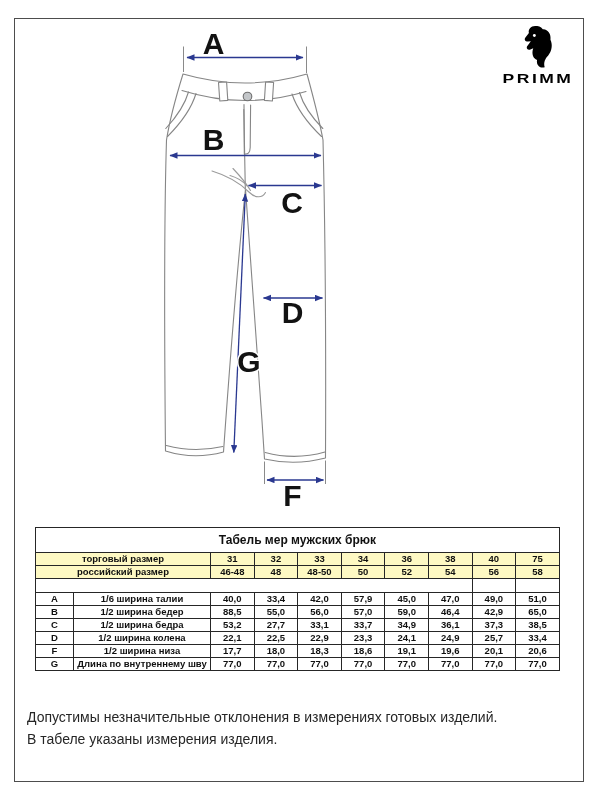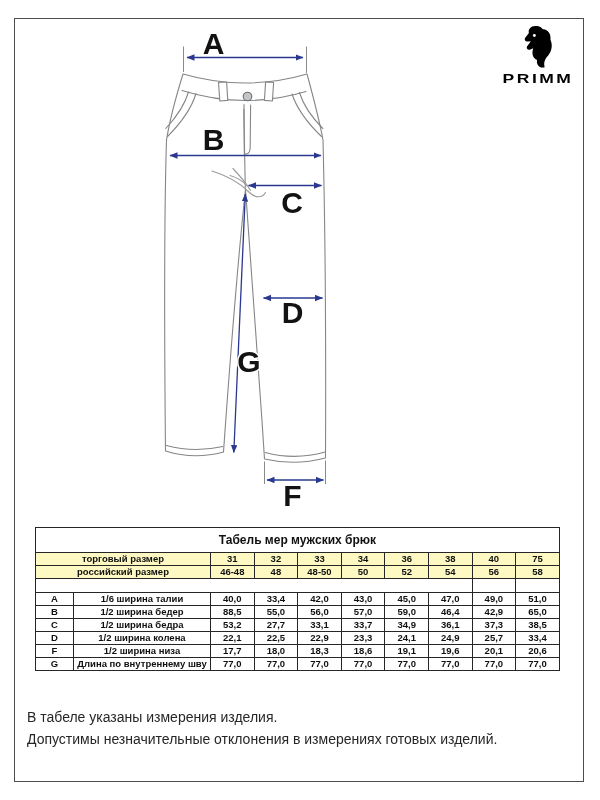--- a/index.html
+++ b/index.html
@@ -134,21 +134,21 @@
         <td class="sp1" colspan="8"></td>
         <td></td>
         <td></td>
       </tr>
       <tr>
         <td class="letter">A</td>
         <td class="name">1/6 ширина талии</td>
         <td class="val">40,0</td>
         <td class="val">33,4</td>
         <td class="val">42,0</td>
-        <td class="val">43,0</td>
+        <td class="val">57,9</td>
         <td class="val">45,0</td>
         <td class="val">47,0</td>
         <td class="val">49,0</td>
         <td class="val">51,0</td>
       </tr>
       <tr>
         <td class="letter">B</td>
         <td class="name">1/2 ширина бедер</td>
         <td class="val">88,5</td>
         <td class="val">55,0</td>
@@ -204,15 +204,15 @@
         <td class="val">77,0</td>
         <td class="val">77,0</td>
         <td class="val">77,0</td>
         <td class="val">77,0</td>
         <td class="val">77,0</td>
       </tr>
     </tbody>
 </table>
 
 <div class="footer">
+  <div>Допустимы незначительные отклонения в измерениях готовых изделий.</div>
   <div>В табеле указаны измерения изделия.</div>
-  <div>Допустимы незначительные отклонения в измерениях готовых изделий.</div>
 </div>
 
 </body></html>

